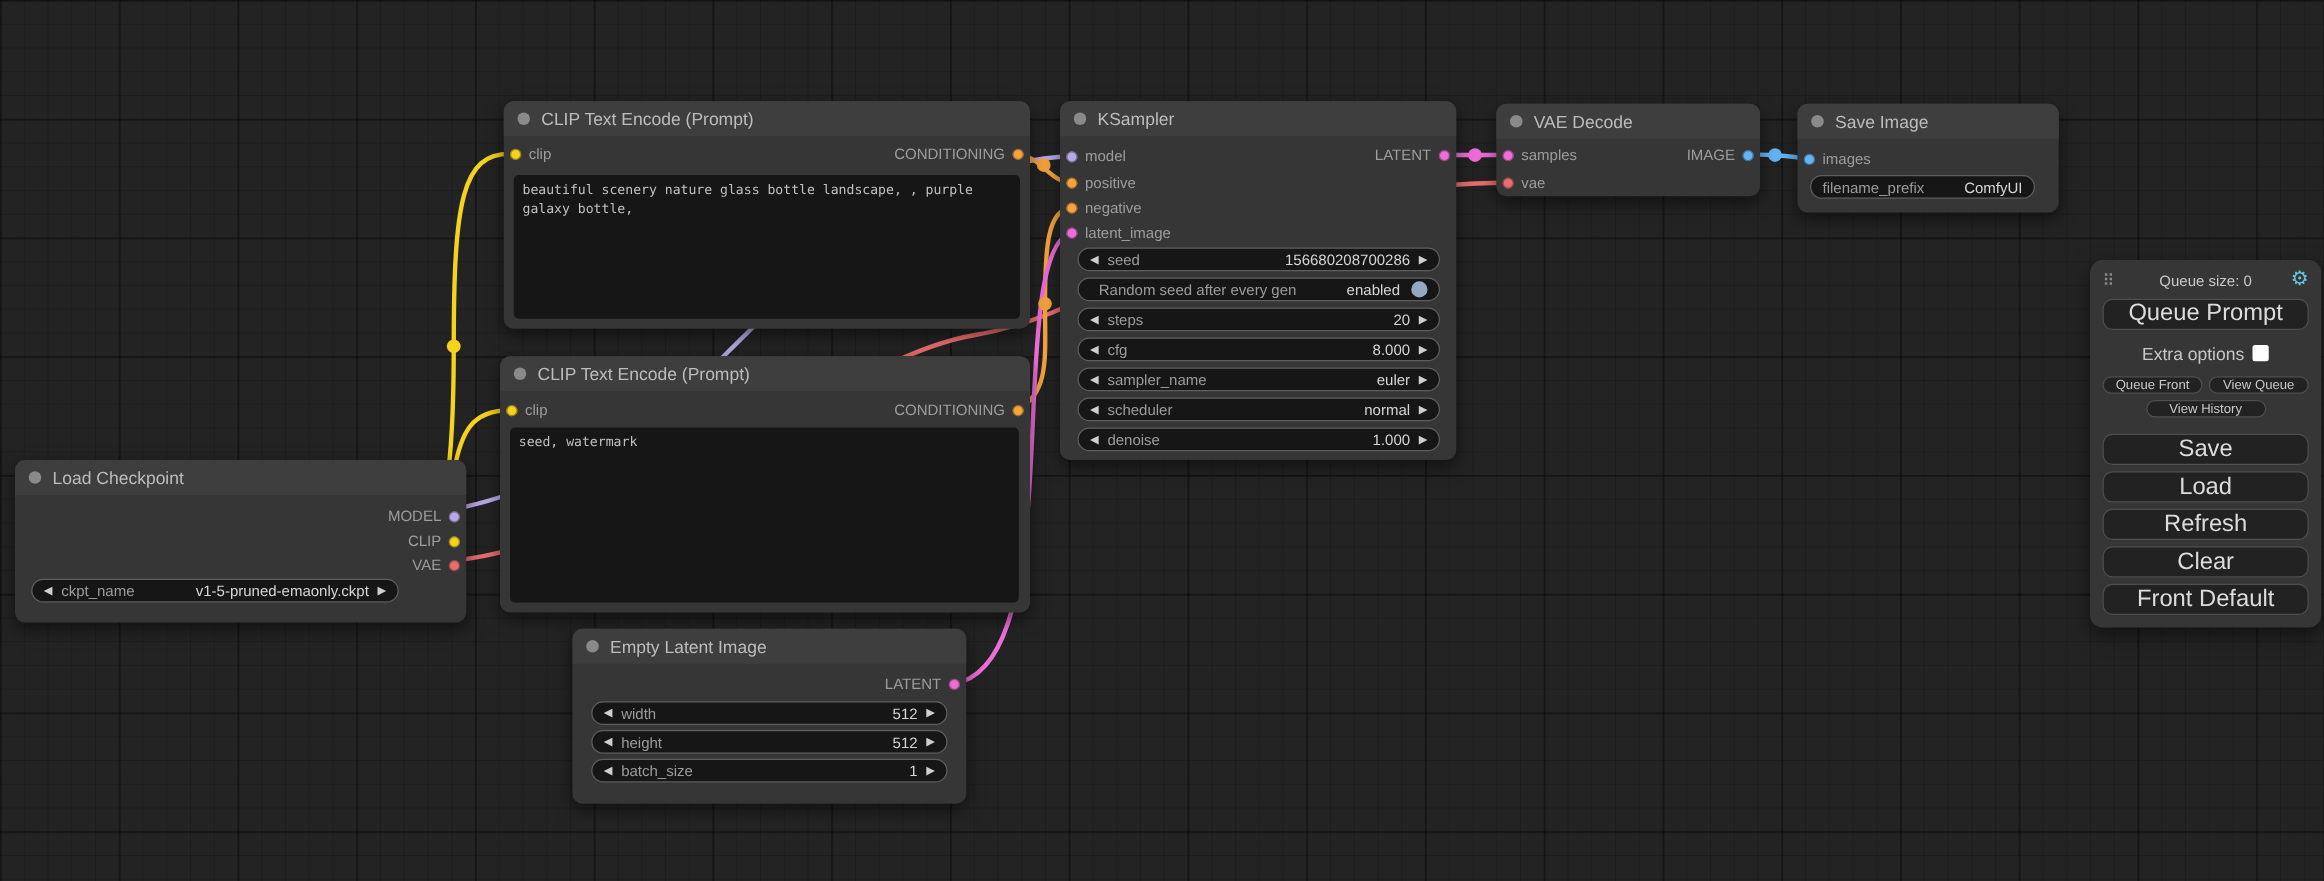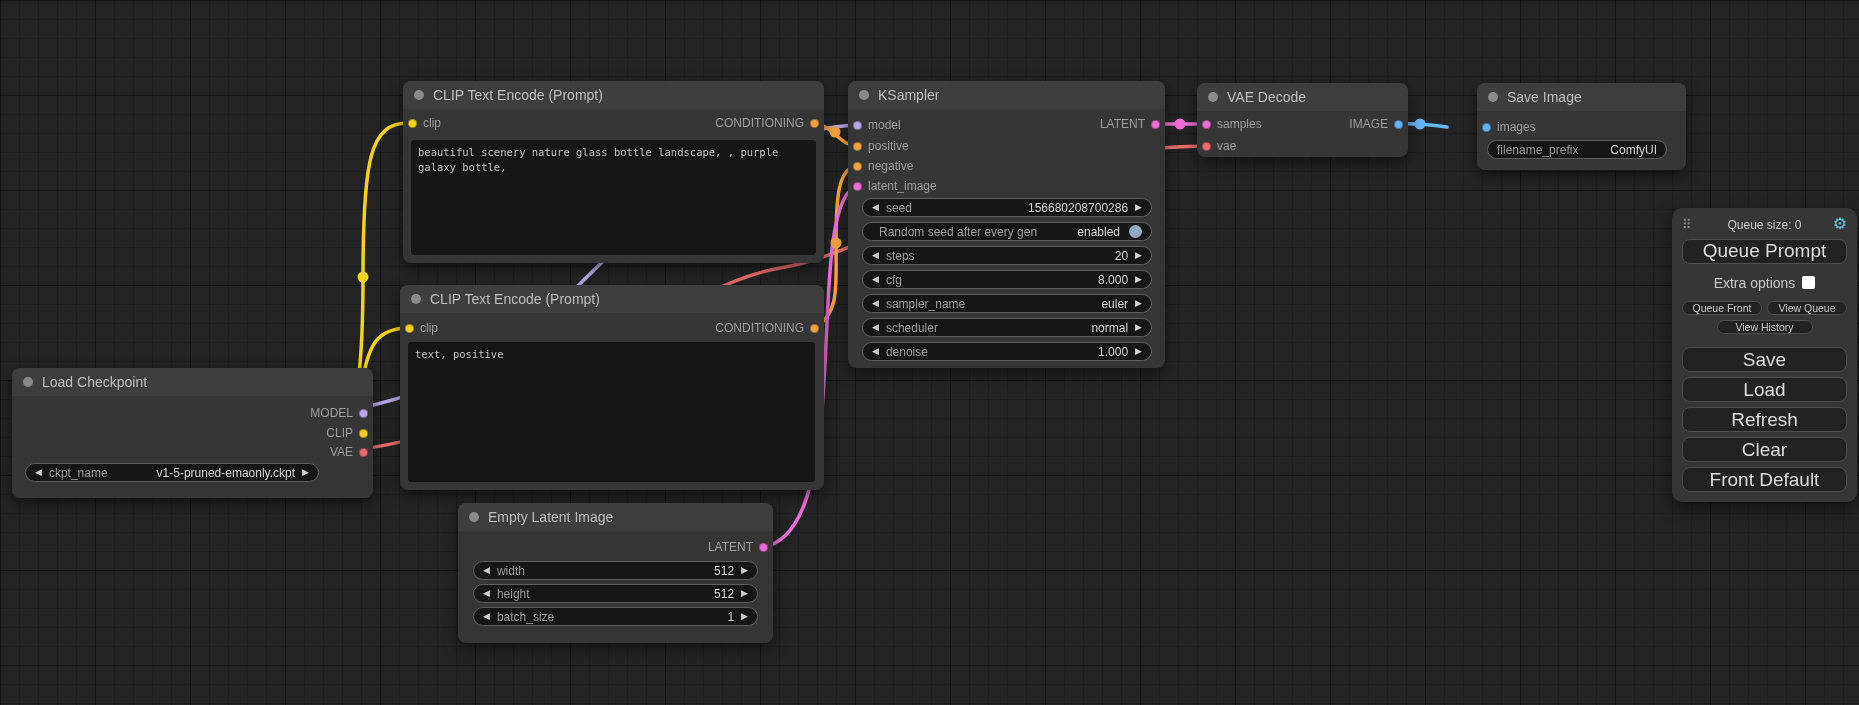--- a/index.html
+++ b/index.html
@@ -155,21 +155,21 @@
       <span>CLIP Text Encode (Prompt)</span>
     </div>
     <div class="slot in" style="top:33px">
       <span class="dot" style="background: rgb(245, 210, 29);"></span>
       <span>clip</span>
     </div>
     <div class="slot out" style="top:33px">
       <span>CONDITIONING</span>
       <span class="dot" style="background: rgb(247, 164, 61);"></span>
     </div>
-    <div class="textarea" style="left:8px;top:57px;width:407px;height:140px">text, positive</div>
+    <div class="textarea" style="left:8px;top:57px;width:407px;height:140px">seed, watermark</div>
   </div>
 
   <div class="node" style="left:458px;top:503px;width:315px;height:140px;">
     <div class="node-header">
       <span class="collapse-dot"></span>
       <span>Empty Latent Image</span>
     </div>
     <div class="slot out" style="top:34px">
       <span>LATENT</span>
       <span class="dot" style="background: rgb(238, 109, 216);"></span>
@@ -275,21 +275,21 @@
     <div class="slot in" style="top:53px">
       <span class="dot" style="background: rgb(233, 109, 109);"></span>
       <span>vae</span>
     </div>
     <div class="slot out" style="top:31px">
       <span>IMAGE</span>
       <span class="dot" style="background: rgb(100, 181, 246);"></span>
     </div>
   </div>
 
-  <div class="node" style="left:1438px;top:83px;width:209px;height:87px;margin-left:39px;">
+  <div class="node" style="left:1438px;top:83px;width:209px;height:87px;">
     <div class="node-header">
       <span class="collapse-dot"></span>
       <span>Save Image</span>
     </div>
     <div class="slot in" style="top:34px">
       <span class="dot" style="background: rgb(100, 181, 246);"></span>
       <span>images</span>
     </div>
     <div class="widget" style="left:10px;top:57px;width:180px">
       <span class="wlabel">filename_prefix</span>

